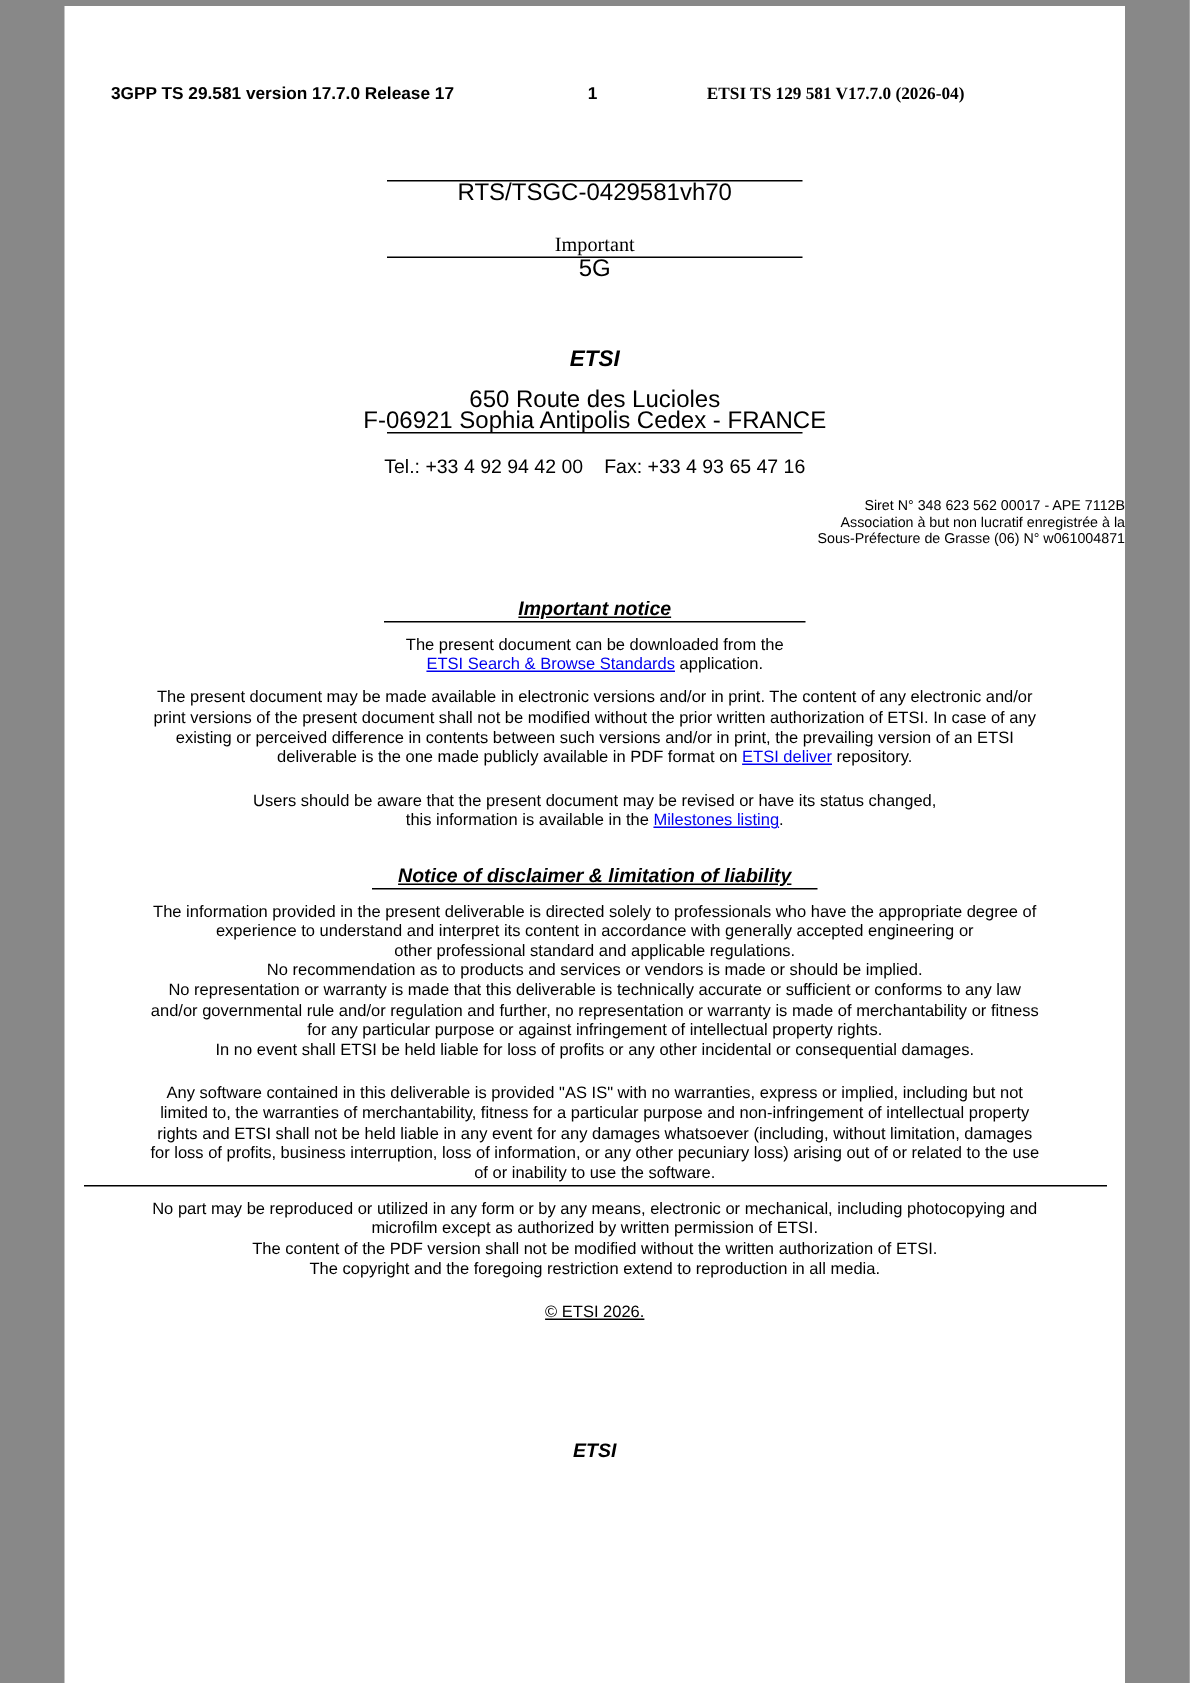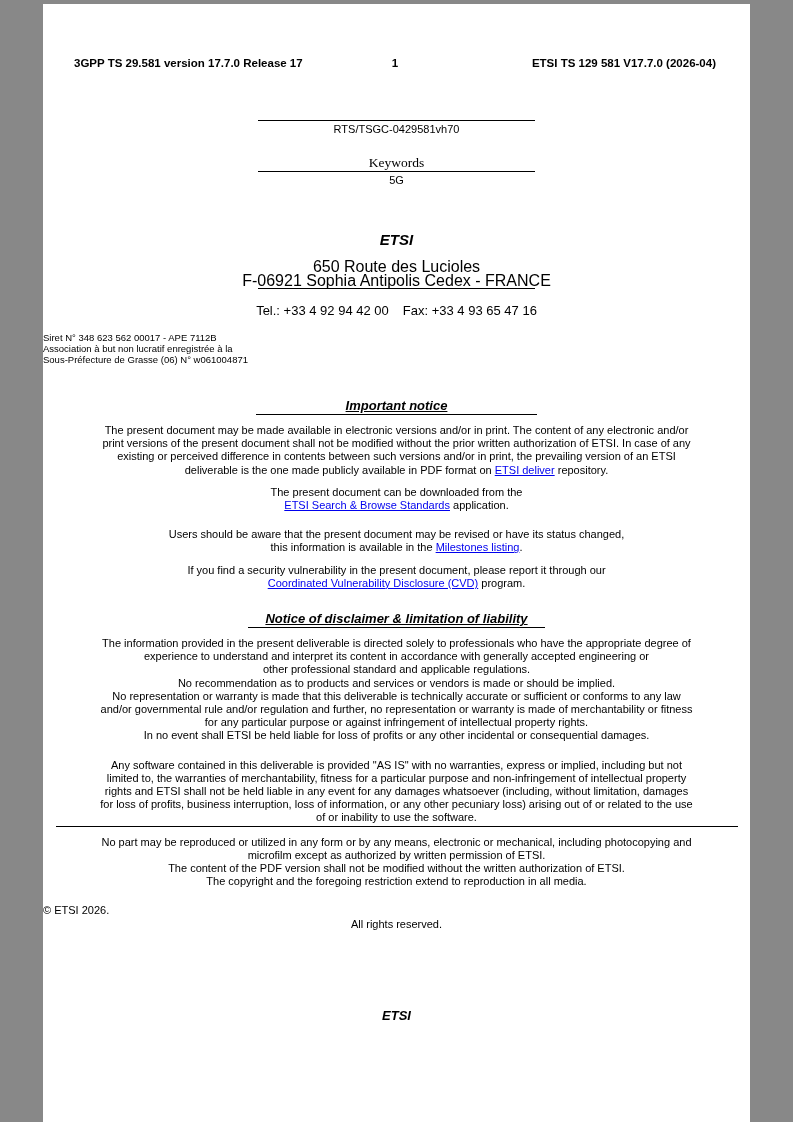--- a/index.html
+++ b/index.html
@@ -12,73 +12,73 @@
     overflow: hidden; position: relative;
   }
   
   .hdr {
     padding: 53px 34px 0 31px;
     display: flex; align-items: baseline;
     font-size: 11.5px; font-weight: bold; line-height: 13px;
   }
   .hdr-left  { flex: 1 1 0; text-align: left; }
   .hdr-mid   { flex: 0 0 auto; text-align: center; }
-  .hdr-right { flex: 1 1 0; text-align: right; }
+  .hdr-right { flex: 1 1 0; text-align: center; font-family: Liberation Serif, serif; }
   .rule { border-top: 1px solid #000; margin: 1px auto 0 auto; height: 0; }
   .w277 { width: 277px; }
   .w281 { width: 281px; }
   .w297 { width: 297px; }
   .w682 { width: 682px; }
 
   
   .refsec { margin-top: 50px; }
   .box-label { font-family: "Liberation Serif", serif; font-size: 13.5px; line-height: 15px; text-align: center; }
-  .box-value { font-size: 11px; line-height: 14px; text-align: center; margin-top: 1px; }
+  .box-value { font-size: 16px; line-height: 14px; text-align: center; margin-top: 1px; }
   .kw-label { margin-top: 19px; }
 
   
   .org-name { margin-top: 45px; font-size: 15px; font-weight: bold; font-style: italic; text-align: center; line-height: 16px; }
   .org-addr { margin-top: 12px; font-size: 16px; line-height: 13.5px; text-align: center; white-space: pre-line; }
   .org-tel  { margin-top: 15px; font-size: 13px; line-height: 14px; text-align: center; }
   .org-tel .fax { margin-left: 14px; }
-  .org-reg  { margin-top: 14px; font-size: 9.5px; line-height: 11px; text-align: left; white-space: pre-line; }
+  .org-reg  { margin-top: 14px; font-size: 9.5px; line-height: 11px; text-align: right; white-space: pre-line; }
 
   
   .sec-heading { font-size: 13px; font-weight: bold; font-style: italic; text-align: center; line-height: 14px; text-decoration: underline; }
   .mt-important { margin-top: 34px; }
   .mt-disclaimer { margin-top: 22px; }
   .mt-copyright { margin-top: 16px; }
   .para {
     font-size: 11px; line-height: 13.2px; text-align: center;
     white-space: pre-line; margin: 9px 42px 0 42px;
   }
   .para.gap { margin-top: 16px; }
   .link { color: var(--link-color); text-decoration: underline; cursor: pointer; }
 
-  .cpy { margin-top: 16px; font-size: 11px; line-height: 13.2px; text-align: left; }
+  .cpy { margin-top: 16px; font-size: 11px; line-height: 13.2px; text-align: center; text-decoration: underline; }
   .cpy2 { font-size: 11px; line-height: 13.2px; text-align: center; }
 
   .ftr { margin-top: 77px; font-size: 13px; font-weight: bold; font-style: italic; text-align: center; }
 </style>
 </head>
 <body>
 
 <div class="page">
 
   <div class="hdr">
     <div class="hdr-left">3GPP TS 29.581 version 17.7.0 Release 17</div>
     <div class="hdr-mid">1</div>
     <div class="hdr-right">ETSI TS 129 581 V17.7.0 (2026-04)</div>
   </div>
 
   <div class="refsec">
     <div class="rule w277"></div>
     <div class="box-value">RTS/TSGC-0429581vh70</div>
 
-    <div class="box-label kw-label">Keywords</div>
+    <div class="box-label kw-label">Important</div>
     <div class="rule w277"></div>
     <div class="box-value">5G</div>
   </div>
 
   <div>
     <div class="org-name">ETSI</div>
     <div class="org-addr">650 Route des Lucioles
 F-06921 Sophia Antipolis Cedex - FRANCE</div>
     <div class="rule w277"></div>
     <div class="org-tel">
@@ -86,34 +86,32 @@
     </div>
     <div class="org-reg">Siret N° 348 623 562 00017 - APE 7112B
 Association à but non lucratif enregistrée à la
 Sous-Préfecture de Grasse (06) N° w061004871</div>
   </div>
 
   <div>
     <div class="sec-heading mt-important">Important notice</div>
     <div class="rule w281"></div>
 
+    <p class="para"><span>The present document can be downloaded from the
+</span><a class="link">ETSI Search &amp; Browse Standards</a><span> application.</span></p>
+
     <p class="para"><span>The present document may be made available in electronic versions and/or in print. The content of any electronic and/or
 print versions of the present document shall not be modified without the prior written authorization of ETSI. In case of any
 existing or perceived difference in contents between such versions and/or in print, the prevailing version of an ETSI
 deliverable is the one made publicly available in PDF format on </span><a class="link">ETSI deliver</a><span> repository.</span></p>
 
-    <p class="para"><span>The present document can be downloaded from the
-</span><a class="link">ETSI Search &amp; Browse Standards</a><span> application.</span></p>
-
     <p class="para gap"><span>Users should be aware that the present document may be revised or have its status changed,
 this information is available in the </span><a class="link">Milestones listing</a><span>.</span></p>
 
 
-    <p class="para"><span>If you find a security vulnerability in the present document, please report it through our
-</span><a class="link">Coordinated Vulnerability Disclosure (CVD)</a><span> program.</span></p>
   </div>
 
   <div>
     <div class="sec-heading mt-disclaimer">Notice of disclaimer &amp; limitation of liability</div>
     <div class="rule w297"></div>
     <p class="para">The information provided in the present deliverable is directed solely to professionals who have the appropriate degree of
 experience to understand and interpret its content in accordance with generally accepted engineering or
 other professional standard and applicable regulations.
 No recommendation as to products and services or vendors is made or should be implied.
 No representation or warranty is made that this deliverable is technically accurate or sufficient or conforms to any law
@@ -127,18 +125,17 @@
 of or inability to use the software.</p>
   </div>
 
   <div>
     <div class="rule w682"></div>
     <p class="para">No part may be reproduced or utilized in any form or by any means, electronic or mechanical, including photocopying and
 microfilm except as authorized by written permission of ETSI.
 The content of the PDF version shall not be modified without the written authorization of ETSI.
 The copyright and the foregoing restriction extend to reproduction in all media.</p>
     <div class="cpy">© ETSI 2026.</div>
-    <div class="cpy2">All rights reserved.</div>
   </div>
 
   <div class="ftr">ETSI</div>
 
 </div>
 
 </body></html>

